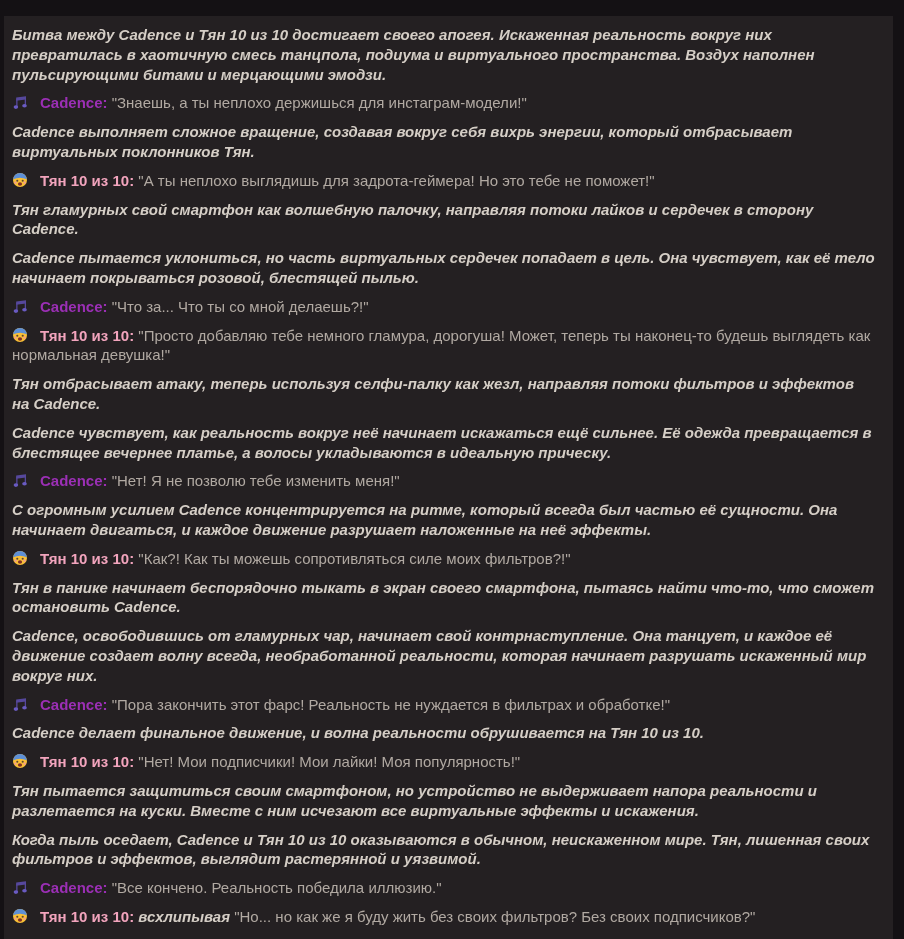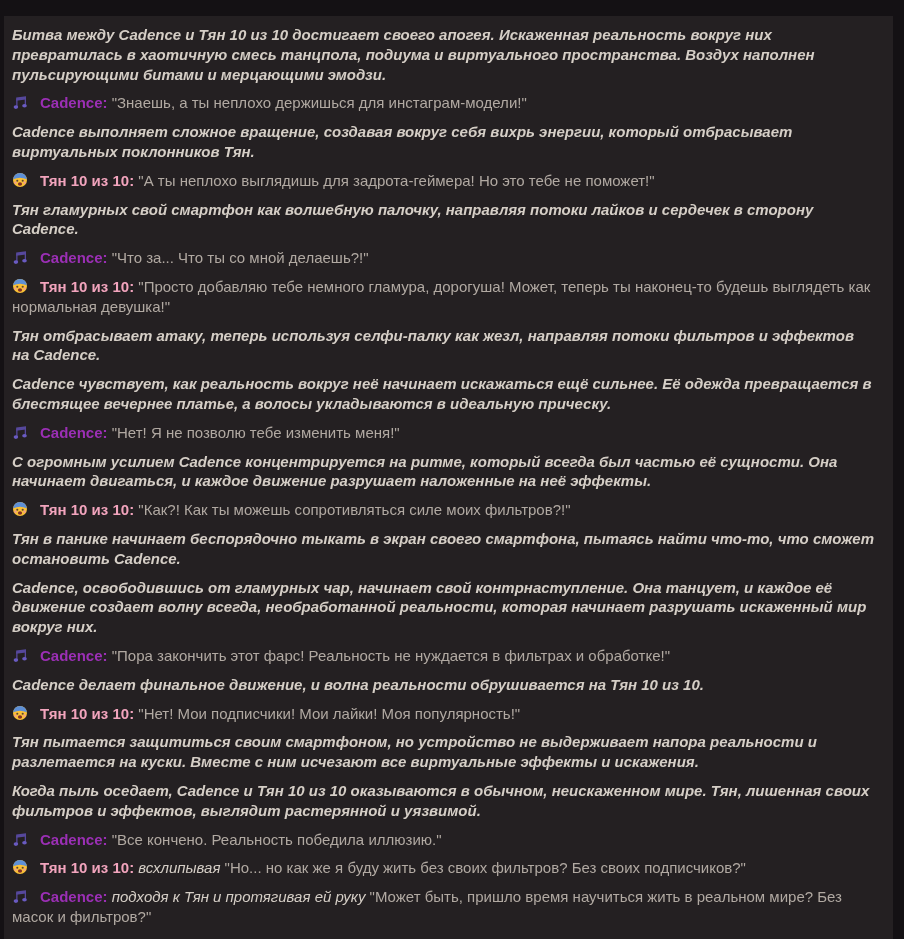--- a/index.html
+++ b/index.html
@@ -40,21 +40,21 @@
   }
   .para.dialogue {
     color: var(--dialogue);
   }
   .speaker-name {
     font-weight: bold;
     margin-left: 8px;
   }
   .action {
     color: var(--narration);
-    font-weight: normal;
+    font-weight: bold;
     font-style: italic;
   }
   .quote {
     color: var(--dialogue);
   }
   .emoji {
     display: inline-block;
     width: 16px;
     height: 16px;
     vertical-align: -2px;
@@ -83,20 +83,21 @@
     <circle cx="8" cy="8" r="7" fill="#fac036"></circle>
     <path d="M1.2 7.2 Q1.8 1.6 8 1 Q14.2 1.6 14.8 7.2 Q8 4.2 1.2 7.2 Z" fill="#5d8fd6"></path>
     <circle cx="5.3" cy="8.7" r="1.05" fill="#5b4632"></circle>
     <circle cx="10.7" cy="8.7" r="1.05" fill="#5b4632"></circle>
     <circle cx="3.5" cy="10.7" r="1.1" fill="#f2949c"></circle>
     <circle cx="12.5" cy="10.7" r="1.1" fill="#f2949c"></circle>
     <ellipse cx="8" cy="12" rx="2.1" ry="1.7" fill="#802f28"></ellipse>
   </svg>
 </span><span class="speaker-name" style="color: rgb(242, 164, 189);">Тян 10 из 10:</span><span class="quote"> "А ты неплохо выглядишь для задрота-геймера! Но это тебе не поможет!"</span></div>
       <div class="para narration">Тян гламурных свой смартфон как волшебную палочку, направляя потоки лайков и сердечек в сторону Cadence.</div>
+      <div class="para narration">Cadence пытается уклониться, но часть виртуальных сердечек попадает в цель. Она чувствует, как её тело начинает покрываться розовой, блестящей пылью.</div>
       <div class="para dialogue"><span class="emoji">
   <svg width="16" height="16" viewBox="0 0 16 16" aria-hidden="true">
     <polygon points="4.2,3.6 14,2.2 14,5.4 4.2,6.8" fill="#56489c"></polygon>
     <rect x="4.2" y="4.6" width="1.3" height="8.4" fill="#56489c"></rect>
     <rect x="12.7" y="3.2" width="1.3" height="8.5" fill="#56489c"></rect>
     <ellipse cx="3.9" cy="13.1" rx="2.3" ry="1.8" fill="#6a5bc2"></ellipse>
     <ellipse cx="12.5" cy="11.7" rx="2.3" ry="1.8" fill="#6a5bc2"></ellipse>
   </svg>
 </span><span class="speaker-name" style="color: rgb(155, 47, 181);">Cadence:</span><span class="quote"> "Что за... Что ты со мной делаешь?!"</span></div>
       <div class="para dialogue"><span class="emoji">

